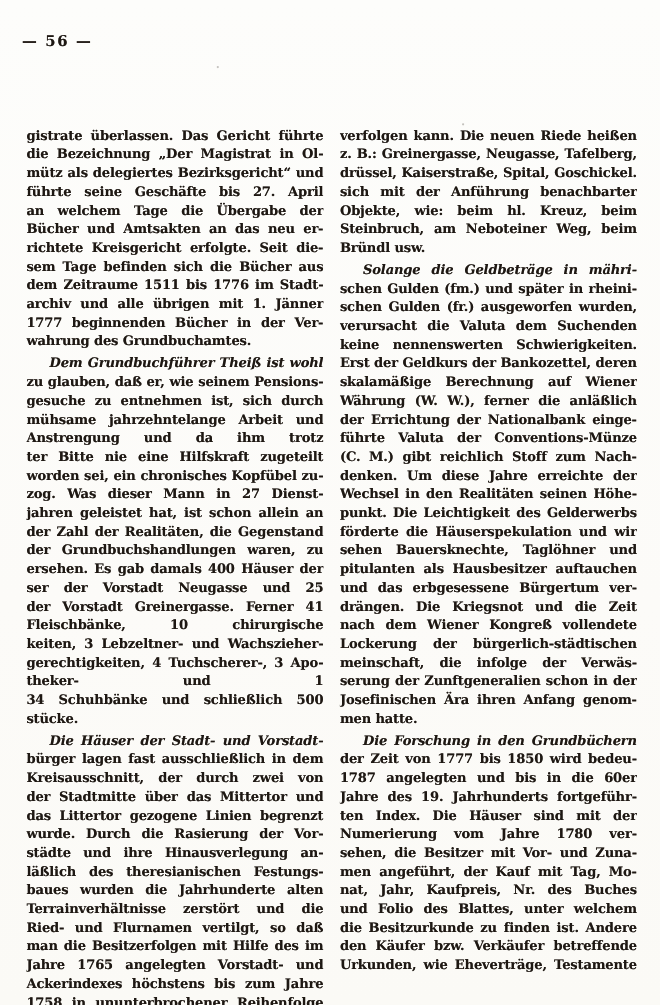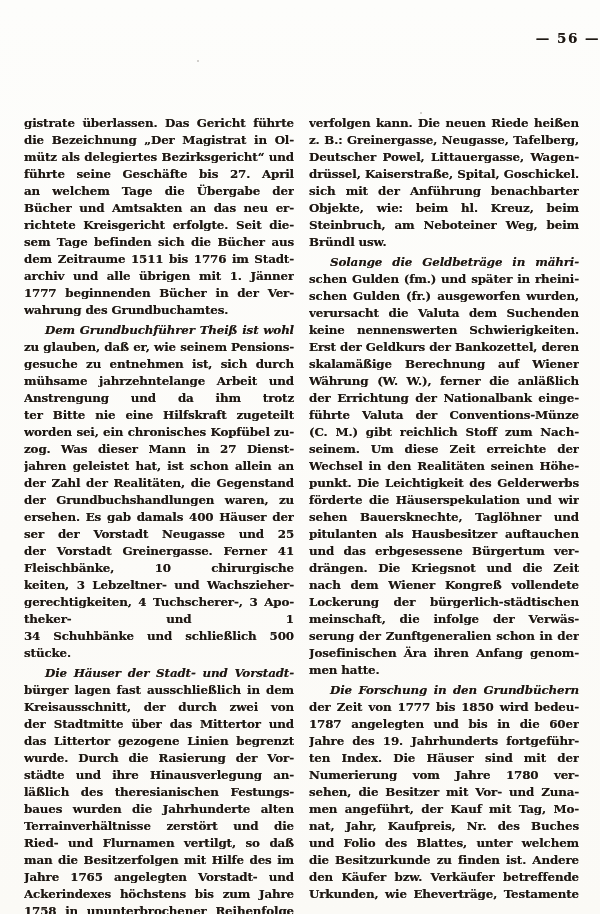--- a/index.html
+++ b/index.html
@@ -10,21 +10,21 @@
     height: 914px;
     margin: 0 auto;
     background: linear-gradient(180deg, #fdfdfb 0%, #fcfbf8 60%, #fbfaf6 100%);
     overflow: hidden;
     font-family: "DejaVu Serif", "Liberation Serif", serif;
     color: #1e1813;
     font-weight: 700;
   }
   .page-number {
     padding-top: 30px;
-    text-align: right;
+    text-align: left;
     font-size: 13.5px;
     letter-spacing: 1.5px;
     text-shadow: 0 0 .5px rgba(30,24,19,.55);
     padding-left: 20px;
   }
   .columns {
     display: flex;
     gap: 15px;
     padding: 0 21px 0 24px;
     margin-top: 24px;
@@ -110,40 +110,39 @@
           <div class="line">man die Besitzerfolgen mit Hilfe des im</div>
           <div class="line">Jahre 1765 angelegten Vorstadt- und</div>
           <div class="line">Ackerindexes höchstens bis zum Jahre</div>
           <div class="line">1758 in ununterbrochener Reihenfolge</div>
         </div>
       </div>
     <div class="column">
         <div class="para">
           <div class="line">verfolgen kann. Die neuen Riede heißen</div>
           <div class="line">z. B.: Greinergasse, Neugasse, Tafelberg,</div>
-          <div class="line">Deutscher Powel, Littauergasse, Wagen-</div>
           <div class="line">drüssel, Kaiserstraße, Spital, Goschickel.</div>
           <div class="line">sich mit der Anführung benachbarter</div>
           <div class="line">Objekte, wie: beim hl. Kreuz, beim</div>
           <div class="line">Steinbruch, am Neboteiner Weg, beim</div>
           <div class="line last">Bründl usw.</div>
         </div>
         <div class="para indent">
           <div class="line">Solange die Geldbeträge in mähri-</div>
           <div class="line">schen Gulden (fm.) und später in rheini-</div>
           <div class="line">schen Gulden (fr.) ausgeworfen wurden,</div>
           <div class="line">verursacht die Valuta dem Suchenden</div>
           <div class="line">keine nennenswerten Schwierigkeiten.</div>
           <div class="line">Erst der Geldkurs der Bankozettel, deren</div>
           <div class="line">skalamäßige Berechnung auf Wiener</div>
           <div class="line">Währung (W. W.), ferner die anläßlich</div>
           <div class="line">der Errichtung der Nationalbank einge-</div>
           <div class="line">führte Valuta der Conventions-Münze</div>
           <div class="line">(C. M.) gibt reichlich Stoff zum Nach-</div>
-          <div class="line">seinem. Um diese Zeit erreichte der</div>
+          <div class="line">denken. Um diese Jahre erreichte der</div>
           <div class="line">Wechsel in den Realitäten seinen Höhe-</div>
           <div class="line">punkt. Die Leichtigkeit des Gelderwerbs</div>
           <div class="line">förderte die Häuserspekulation und wir</div>
           <div class="line">sehen Bauersknechte, Taglöhner und Ka-</div>
           <div class="line">pitulanten als Hausbesitzer auftauchen</div>
           <div class="line">und das erbgesessene Bürgertum ver-</div>
           <div class="line">drängen. Die Kriegsnot und die Zeit</div>
           <div class="line">nach dem Wiener Kongreß vollendete die</div>
           <div class="line">Lockerung der bürgerlich-städtischen Ge-</div>
           <div class="line">meinschaft, die infolge der Verwäs-</div>

